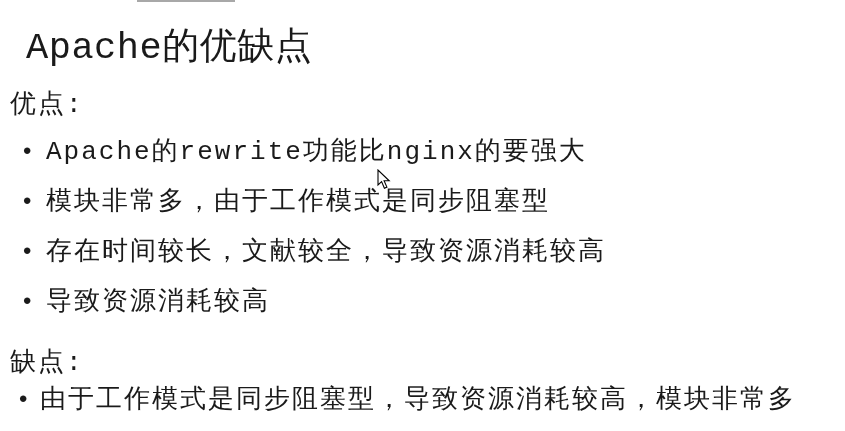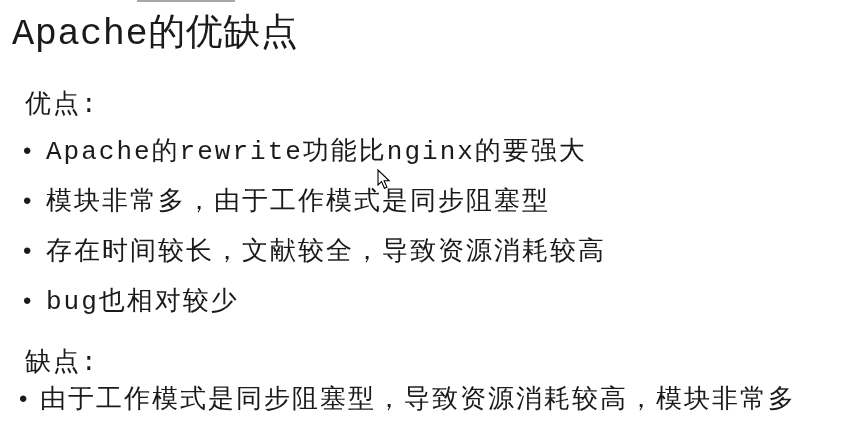--- a/index.html
+++ b/index.html
@@ -20,38 +20,37 @@
     left: 137px;
     top: 0;
     width: 98px;
     height: 2px;
     background: #a8a8a8;
   }
   .title {
     position: absolute;
     left: 10px;
     top: 8px;
-    margin: 2px;
+    margin: 16px;
     font-size: 37px;
     font-weight: 500;
     line-height: 48px;
     letter-spacing: 0.5px;
     white-space: nowrap;
   }
   .row {
     position: absolute;
     left: 10px;
     font-size: 26px;
     line-height: 34px;
     letter-spacing: 2px;
     white-space: nowrap;
   }
   .row.label {
     left: 10px;
-    margin-left: 15px;
   }
   .row.item {
     left: 20px;
     display: flex;
     align-items: baseline;
   }
   .row.item.tight {
     left: 16px;
   }
   .bullet {
@@ -94,21 +93,21 @@
   <span class="item-text">模块非常多，由于工作模式是同步阻塞型</span>
 </div>
 
 <div class="row item" style="top:235px">
   <span class="bullet">•</span>
   <span class="item-text">存在时间较长，文献较全，导致资源消耗较高</span>
 </div>
 
 <div class="row item" style="top:285px">
   <span class="bullet">•</span>
-  <span class="item-text">bug也相对较少</span>
+  <span class="item-text">导致资源消耗较高</span>
 </div>
 
 <div class="row label" style="top:346px">缺点:</div>
 
 <div class="row item tight" style="top:383px">
   <span class="bullet">•</span>
   <span class="item-text">由于工作模式是同步阻塞型，导致资源消耗较高，模块非常多</span>
 </div>
 
 <div class="cursor" style="left: 377px; top: 169px;">

